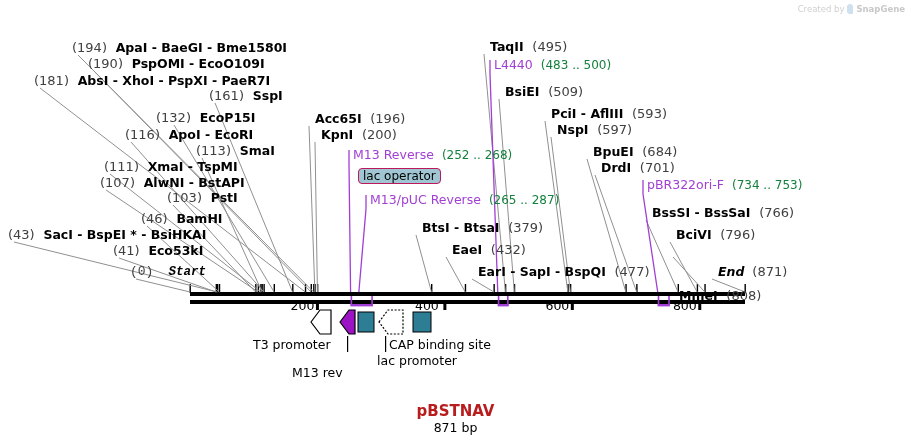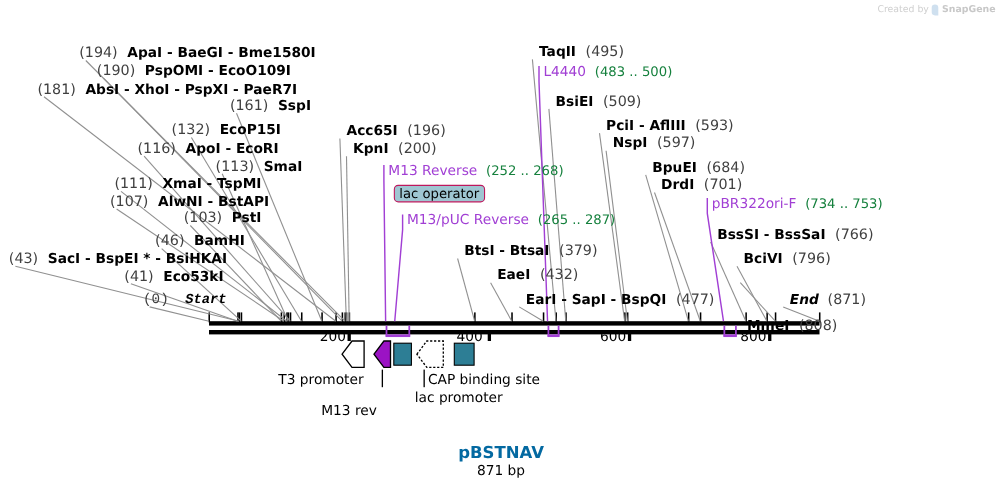--- a/index.html
+++ b/index.html
@@ -16,21 +16,21 @@
   .prim{color:#a13fd4;font-weight:normal;font-size:12.5px;}
   .prim .pos{color:#15803d;font-size:12px;}
   .term{font-style:italic;font-weight:bold;color:#000;}
   .feat-box{
     position:absolute;background:#9fc6d2;border:1px solid #be185d;
     border-radius:4px;color:#000;font-size:12px;line-height:14px;
     padding:0px 4px;white-space:nowrap;
   }
   .ftlbl{position:absolute;white-space:nowrap;font-size:12.5px;color:#000;}
   .title{position:absolute;text-align:center;white-space:nowrap;}
-  .title .nm{font-size:15px;font-weight:bold;color:#0369a1;}
+  .title .nm{font-size:15px;font-weight:bold;color:#b91c1c;}
   .title .bp{font-size:12.5px;color:#000;}
   .wm{position:absolute;right:6px;top:4px;font-size:8.5px;color:#c8c8c8;
       display:flex;align-items:center;gap:3px;font-weight:bold;justify-content:space-between;}
   .wm .t1{font-weight:normal;color:#d0d0d0;}
   .wm .logo{display:inline-block;width:6px;height:10px;background:#cfe0ef;
       border-radius:3px 3px 0 3px;}
   svg{position:absolute;left:0;top:0;}
   .ticklbl{position:absolute;font-size:12.5px;color:#000;}
 </style>
 </head>

